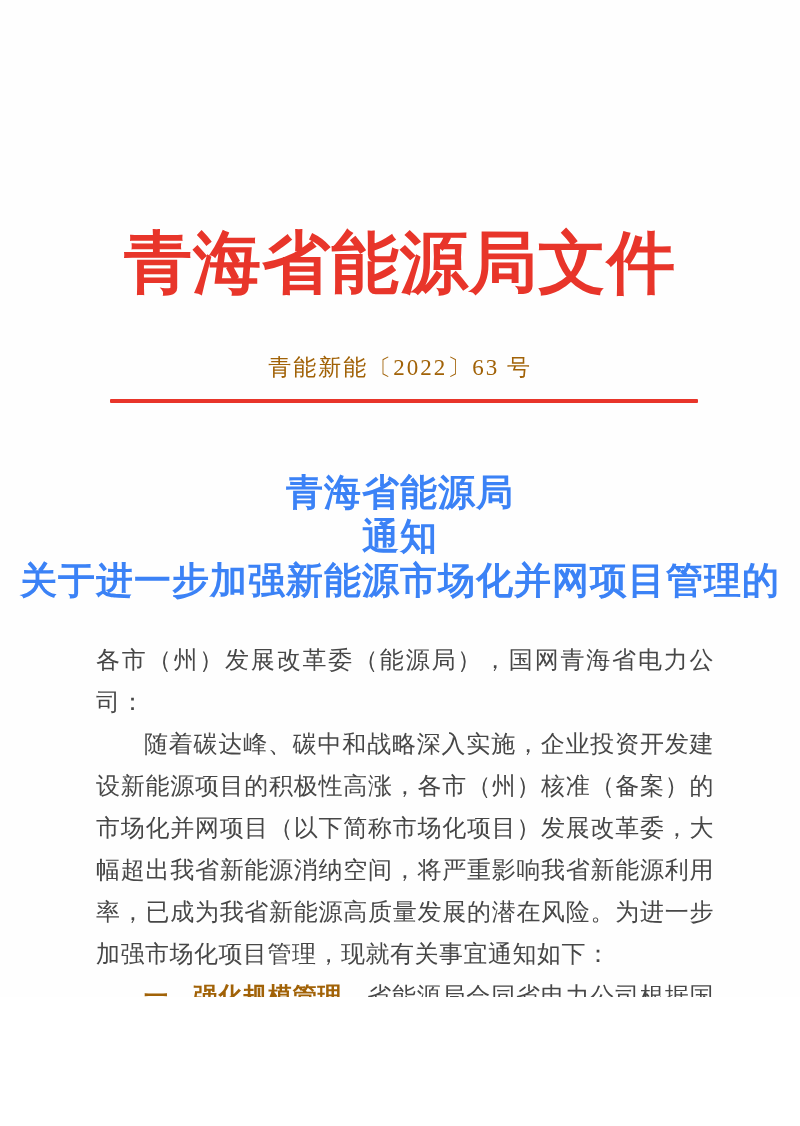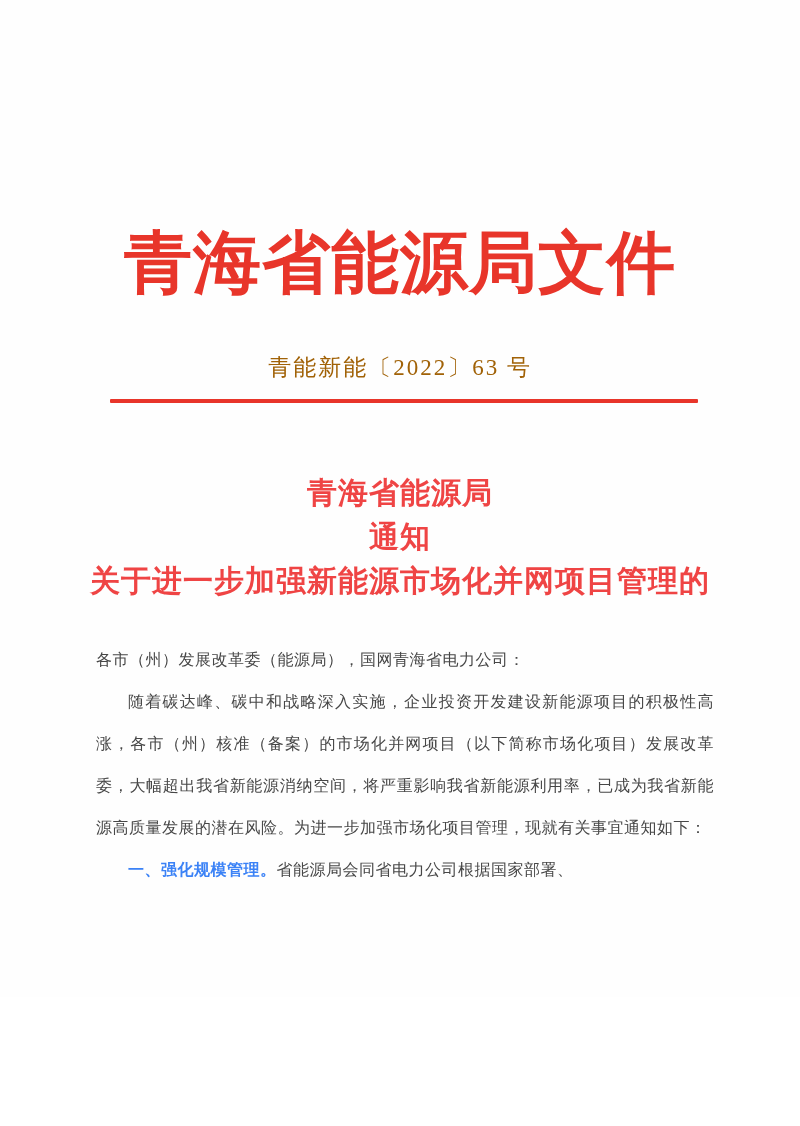--- a/index.html
+++ b/index.html
@@ -40,45 +40,45 @@
     position: relative;
     left: 4px;
     width: 588px;
     height: 4px;
     background: #e8352a;
     border-radius: 1px;
   }
   .doc-title {
     margin-top: 68px;
     text-align: center;
-    font-size: 30px;
+    font-size: 37px;
     line-height: 44px;
     font-weight: 700;
-    color: #ef4444;
+    color: #3b82f6;
     letter-spacing: 1px;
   }
   .body-text {
     margin: 36px 16px 0 96px;
     width: 618px;
-    font-size: 16px;
+    font-size: 24px;
     line-height: 42px;
     color: #474747;
     letter-spacing: 0.5px;
     text-align: justify;
   }
   .body-text p {
     margin: 0;
     padding: 0;
   }
   .para-indent {
     text-indent: 2em;
   }
   .section-heading {
     font-weight: 700;
-    color: #3b82f6;
+    color: #a16207;
     font-family: "Liberation Sans", "DejaVu Sans", sans-serif;
     letter-spacing: 0.5px;
   }
 </style>
 </head>
 <body>
 
 <div class="page">
 
   <div class="red-header">青海省能源局文件</div>

